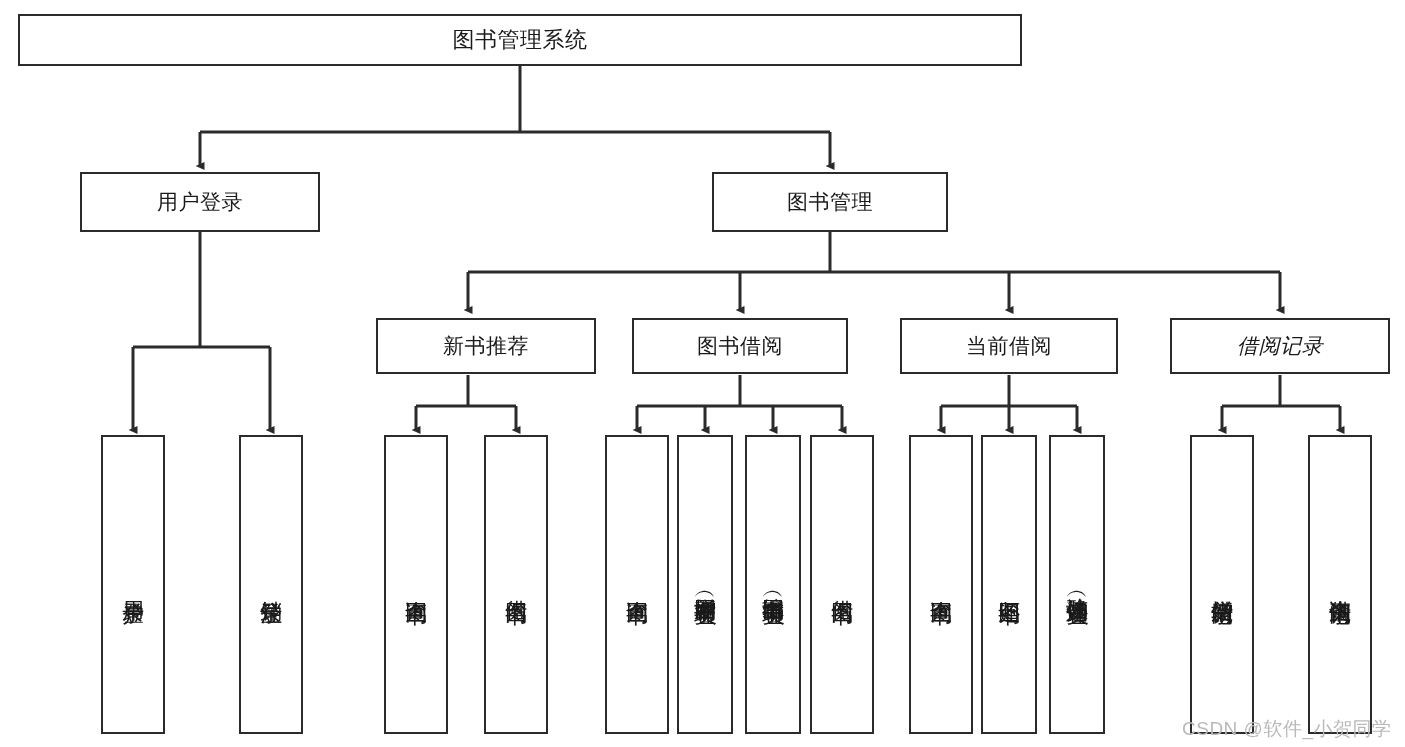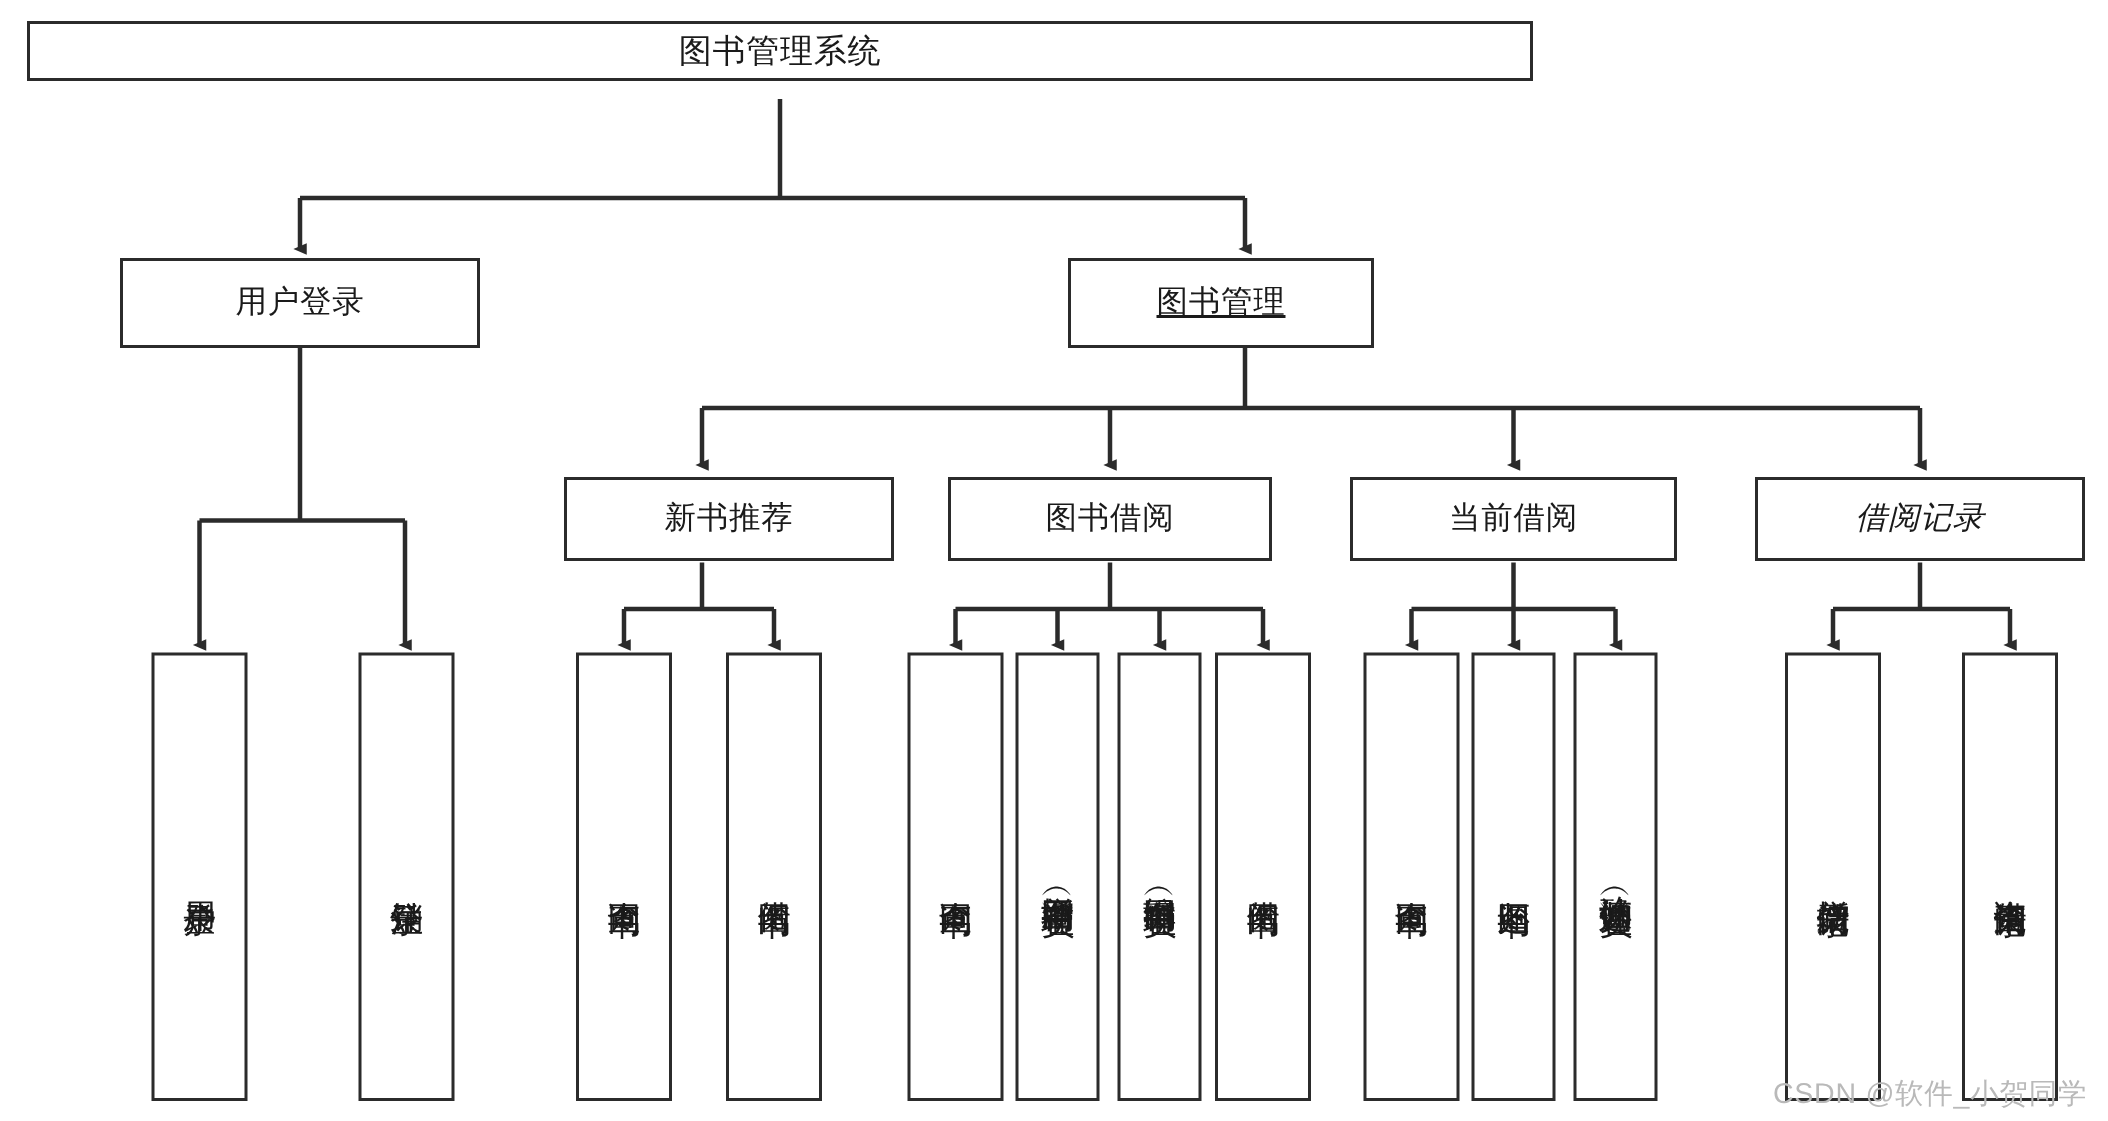--- a/index.html
+++ b/index.html
@@ -119,29 +119,29 @@
       <path d="M1009,406 L1009,430" marker-end="url(#arrow)"></path>
       <path d="M1077,406 L1077,430" marker-end="url(#arrow)"></path>
 
       <path d="M1280,375 L1280,406"></path>
       <path d="M1222,406 L1340,406"></path>
       <path d="M1222,406 L1222,430" marker-end="url(#arrow)"></path>
       <path d="M1340,406 L1340,430" marker-end="url(#arrow)"></path>
     </g>
   </svg>
 
-  <div class="node root horiz" style="left:18px; top:14px; width:1004px; height:40px;">
+  <div class="node root horiz" style="left:18px; top:14px; width:1004px; height:52px;">
     <span class="label">图书管理系统</span>
   </div>
 
   <div class="node horiz" style="left:80px; top:172px; width:240px; height:60px;">
     <span class="label">用户登录</span>
   </div>
 
-  <div class="node horiz" style="left:712px; top:172px; width:204px; height:60px;text-decoration:underline;">
+  <div class="node horiz" style="left:712px; top:172px; width:236px; height:60px;">
     <span class="label">图书管理</span>
   </div>
 
   <div class="node horiz" style="left:358px; top:318px; width:220px; height:56px;margin-left:18px;">
     <span class="label">新书推荐</span>
   </div>
 
   <div class="node horiz" style="left:632px; top:318px; width:216px; height:56px;">
     <span class="label">图书借阅</span>
   </div>

